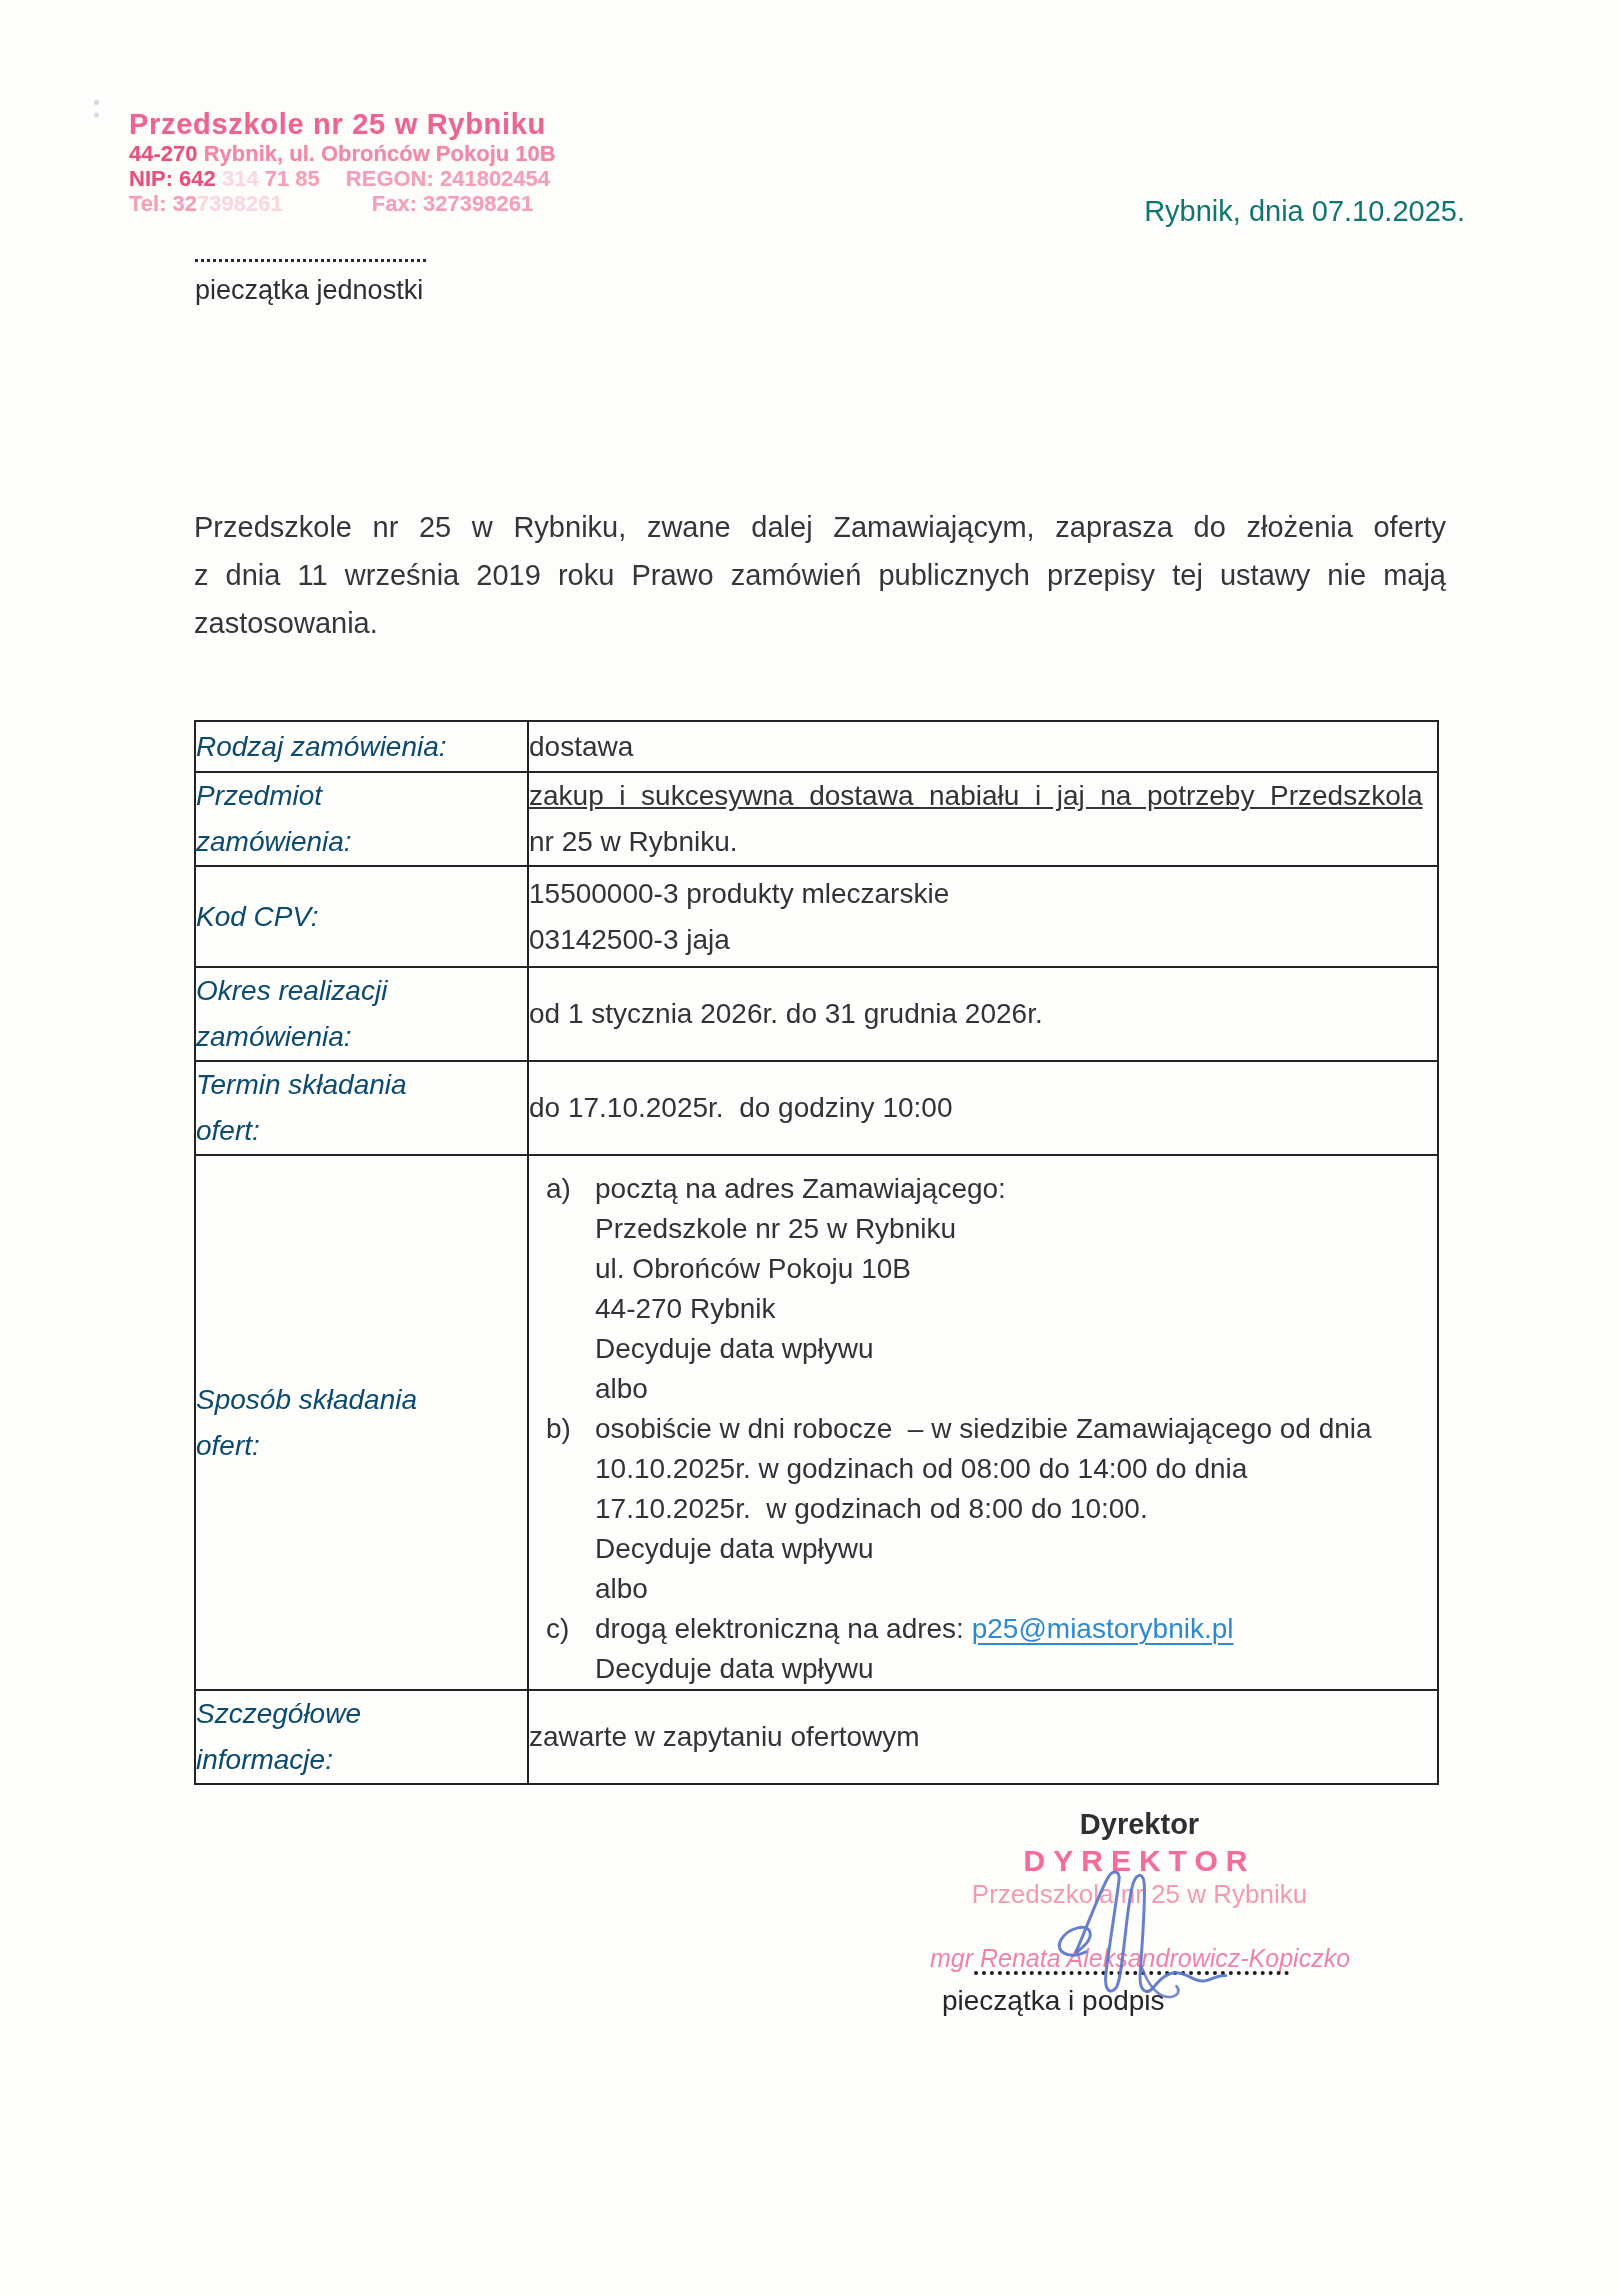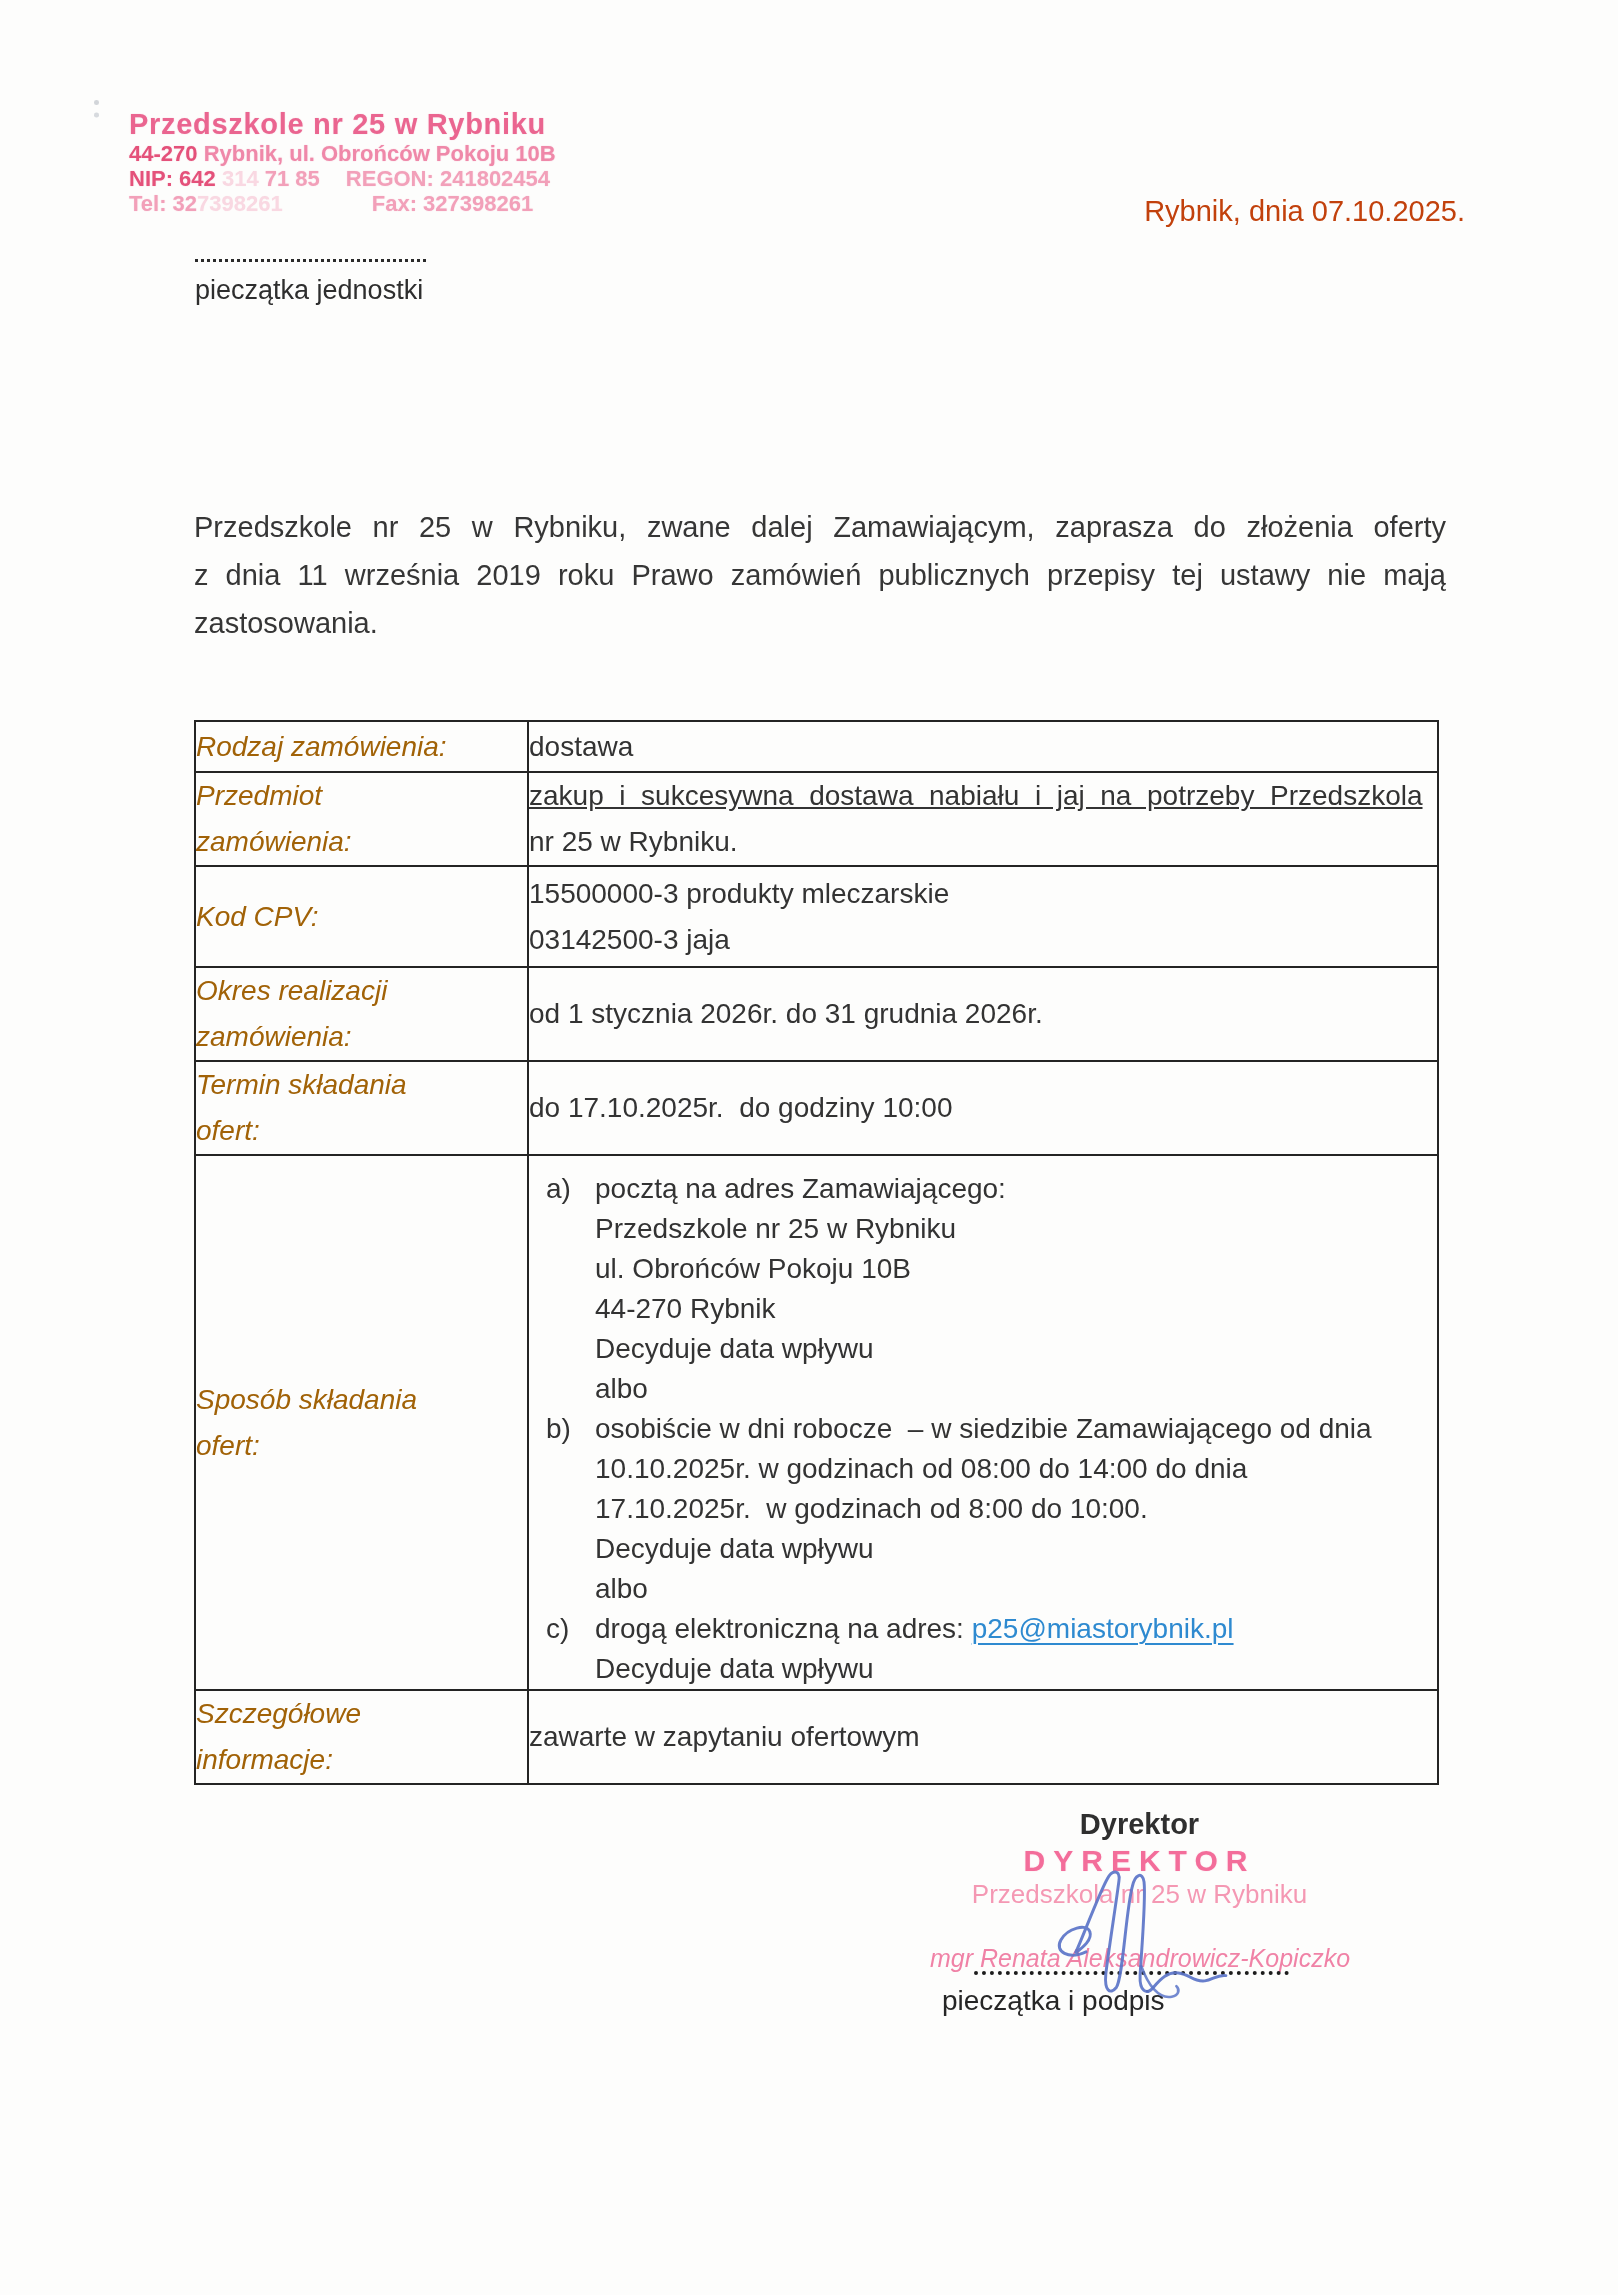--- a/index.html
+++ b/index.html
@@ -15,37 +15,37 @@
               text-shadow:0 0 1.3px rgba(232,81,130,.30);}
   .unit-stamp span{white-space:pre;}
   .us1{font-size:29px;line-height:34px;letter-spacing:0.7px;opacity:.88;}
   .usr{font-size:22px;line-height:25px;color:#ee7fa2;opacity:.92;}
   .strong{color:#e2436f;}
   .mid{opacity:.8;}
   .fade{opacity:.32;}
   .regon{margin-left:26px;}
   .fax{margin-left:89px;}
 
-  .place-date{position:absolute;top:195px;right:153px;font-size:29px;color:#c2410c;}
+  .place-date{position:absolute;top:195px;right:153px;font-size:29px;color:#0f766e;}
 
   .dotted-top{position:absolute;left:195px;top:242px;width:231px;height:17px;
               border-bottom:3.3px dotted #2a2a2a;}
   .stamp-caption{position:absolute;left:195px;top:275px;font-size:27px;color:#2e2e2e;}
 
   .doc-title{position:absolute;left:194px;top:405px;width:1245px;text-align:center;
              font-size:32px;font-weight:bold;color:#2b2b2b;}
 
   .intro{position:absolute;left:194px;top:503px;width:1252px;font-size:29px;
          line-height:48px;color:#363636;}
   .jline{text-align:justify;text-align-last:justify;}
 
   table.doc-table{position:absolute;left:194px;top:720px;width:1245px;
                   border-collapse:collapse;table-layout:fixed;font-size:28px;color:#333;}
   .doc-table td{border:2px solid #242424;vertical-align:middle;padding:0;overflow:hidden;}
-  .lab{font-style:italic;padding-left:16px;line-height:46px;color:#a16207;}
+  .lab{font-style:italic;padding-left:16px;line-height:46px;color:#0c4a6e;}
   .val{padding-left:20px;line-height:46px;}
   .pre{white-space:pre;}
   .vjust{text-align:justify;text-align-last:justify;padding-right:14.5px;text-decoration:underline;}
   td.opts{vertical-align:top;padding-top:13px;line-height:40px;padding-left:17px;}
   .opt{display:flex;}
   .marker{width:49px;flex:none;}
   .optline{white-space:pre;}
   a.email{color:#2e8ad0;text-decoration:underline;text-decoration-thickness:2px;
           text-underline-offset:4.6px;}
 

